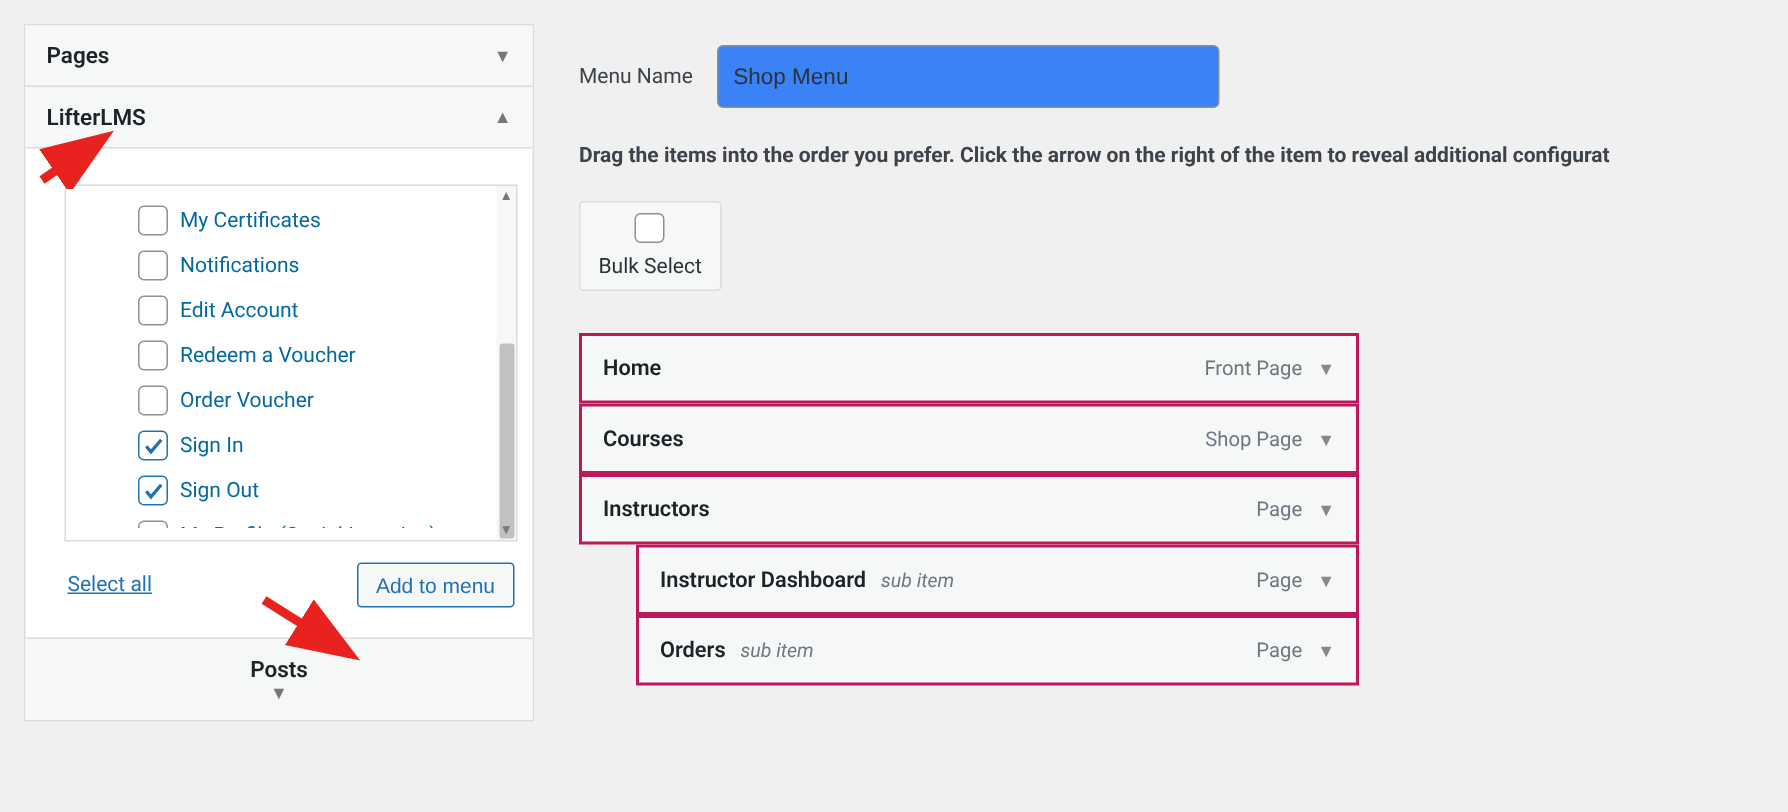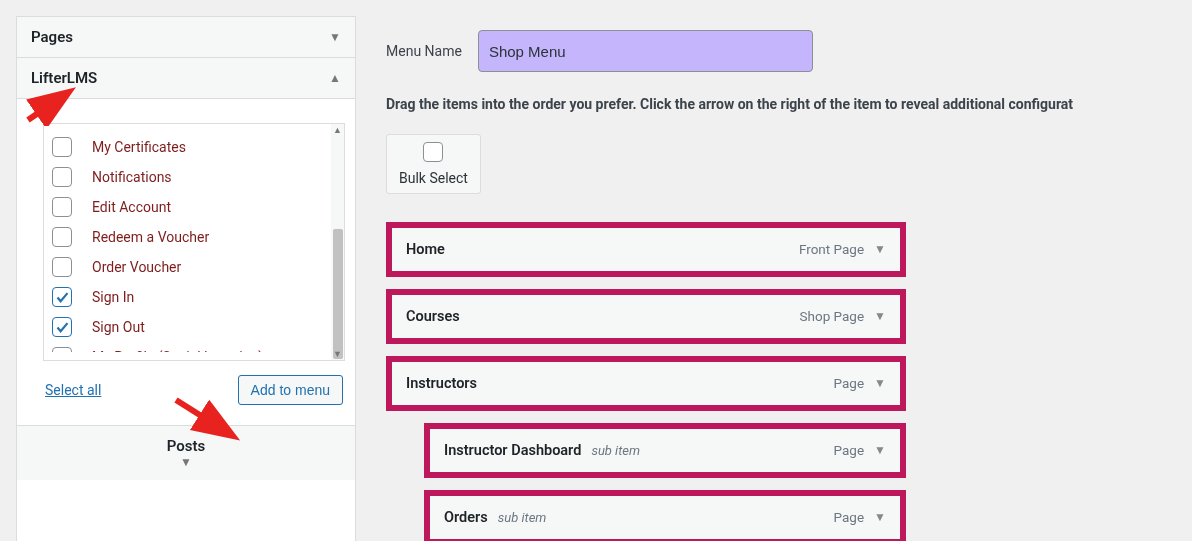--- a/index.html
+++ b/index.html
@@ -43,22 +43,22 @@
     position: absolute; left: 2px; right: 1px; top: 105px; height: 130px;
     background: #c1c1c1; border-radius: 2px;
   }
   .scrollbar .uparr, .scrollbar .dnarr {
     position: absolute; left: 0; right: 0; text-align: center;
     font-size: 9px; color: #777;
   }
   .scrollbar .uparr { top: 1px; }
   .scrollbar .dnarr { bottom: 1px; }
   .item {
-    display: flex; align-items: center; gap: 20px; height: 30px;
-    font-size: 14px; color: #7f1d1d;
+    display: flex; align-items: center; gap: 8px; height: 30px;
+    font-size: 14px; color: #0369a1; margin-left: 40px;
   }
   .cb {
     width: 20px; height: 20px; border: 1.5px solid #8c8f94; border-radius: 4px;
     display: inline-flex; align-items: center; justify-content: center;
     background: #fff;
   }
   .cb.checked { border-color: #2271b1; }
   .cb.checked svg { display: block; }
   .cb svg { display: none; width: 15px; height: 15px; }
   .actions {
@@ -71,34 +71,34 @@
   .btn {
     border: 1px solid #2271b1; background: #f6f7f7; color: #2271b1;
     padding: 6px 12px; border-radius: 3px; font-size: 14px; cursor: pointer;
   }
 
   .main { flex: 1; padding-top: 14px; }
   .menu-name-row { display: flex; align-items: center; gap: 16px; margin-bottom: 24px; }
   .menu-name-row label { font-size: 14px; color: #3c434a; }
   .menu-name-row input {
     width: 335px; height: 36px; padding: 20px 10px; font-size: 15px;
-    border: 1.5px solid #8c8f94; border-radius: 4px; background: #c4b5fd; color: #2c3338;
+    border: 1.5px solid #8c8f94; border-radius: 4px; background: #3b82f6; color: #2c3338;
   }
   .desc { font-size: 14px; color: #3c434a; margin-bottom: 22px; font-weight: bold; }
   .bulk {
     display: inline-flex; align-items: center; gap: 8px;
     border: 1px solid #dcdcde; background: #f6f7f7; border-radius: 3px;
     padding: 7px 12px; margin-bottom: 28px; font-size: 14px; color: #2c3338; flex-direction: column;
   }
 
   .menu-items { width: 520px; }
   .mi {
-    background: #f6f7f7; border: 6px solid #be185d;
-    display: flex; align-items: flex-start; justify-content: space-between;
-    padding: 13px 14px; margin-bottom: 12px;
+    background: #f6f7f7; border: 2px solid #be185d;
+    display: flex; align-items: flex-end; justify-content: space-between;
+    padding: 13px 14px; 
   }
   .mi.child { margin-left: 38px; }
   .mi .left { display: flex; align-items: baseline; gap: 10px; }
   .mi .title { font-weight: 600; font-size: 14.5px; color: #1d2327; }
   .mi .sub { font-style: italic; color: #6c7781; font-size: 13px; }
   .mi .right { display: flex; align-items: center; gap: 10px; color: #6c7781; font-size: 13.5px; }
   .mi .tri { color: #888; font-size: 12px; }
 
   
   .arrow {

